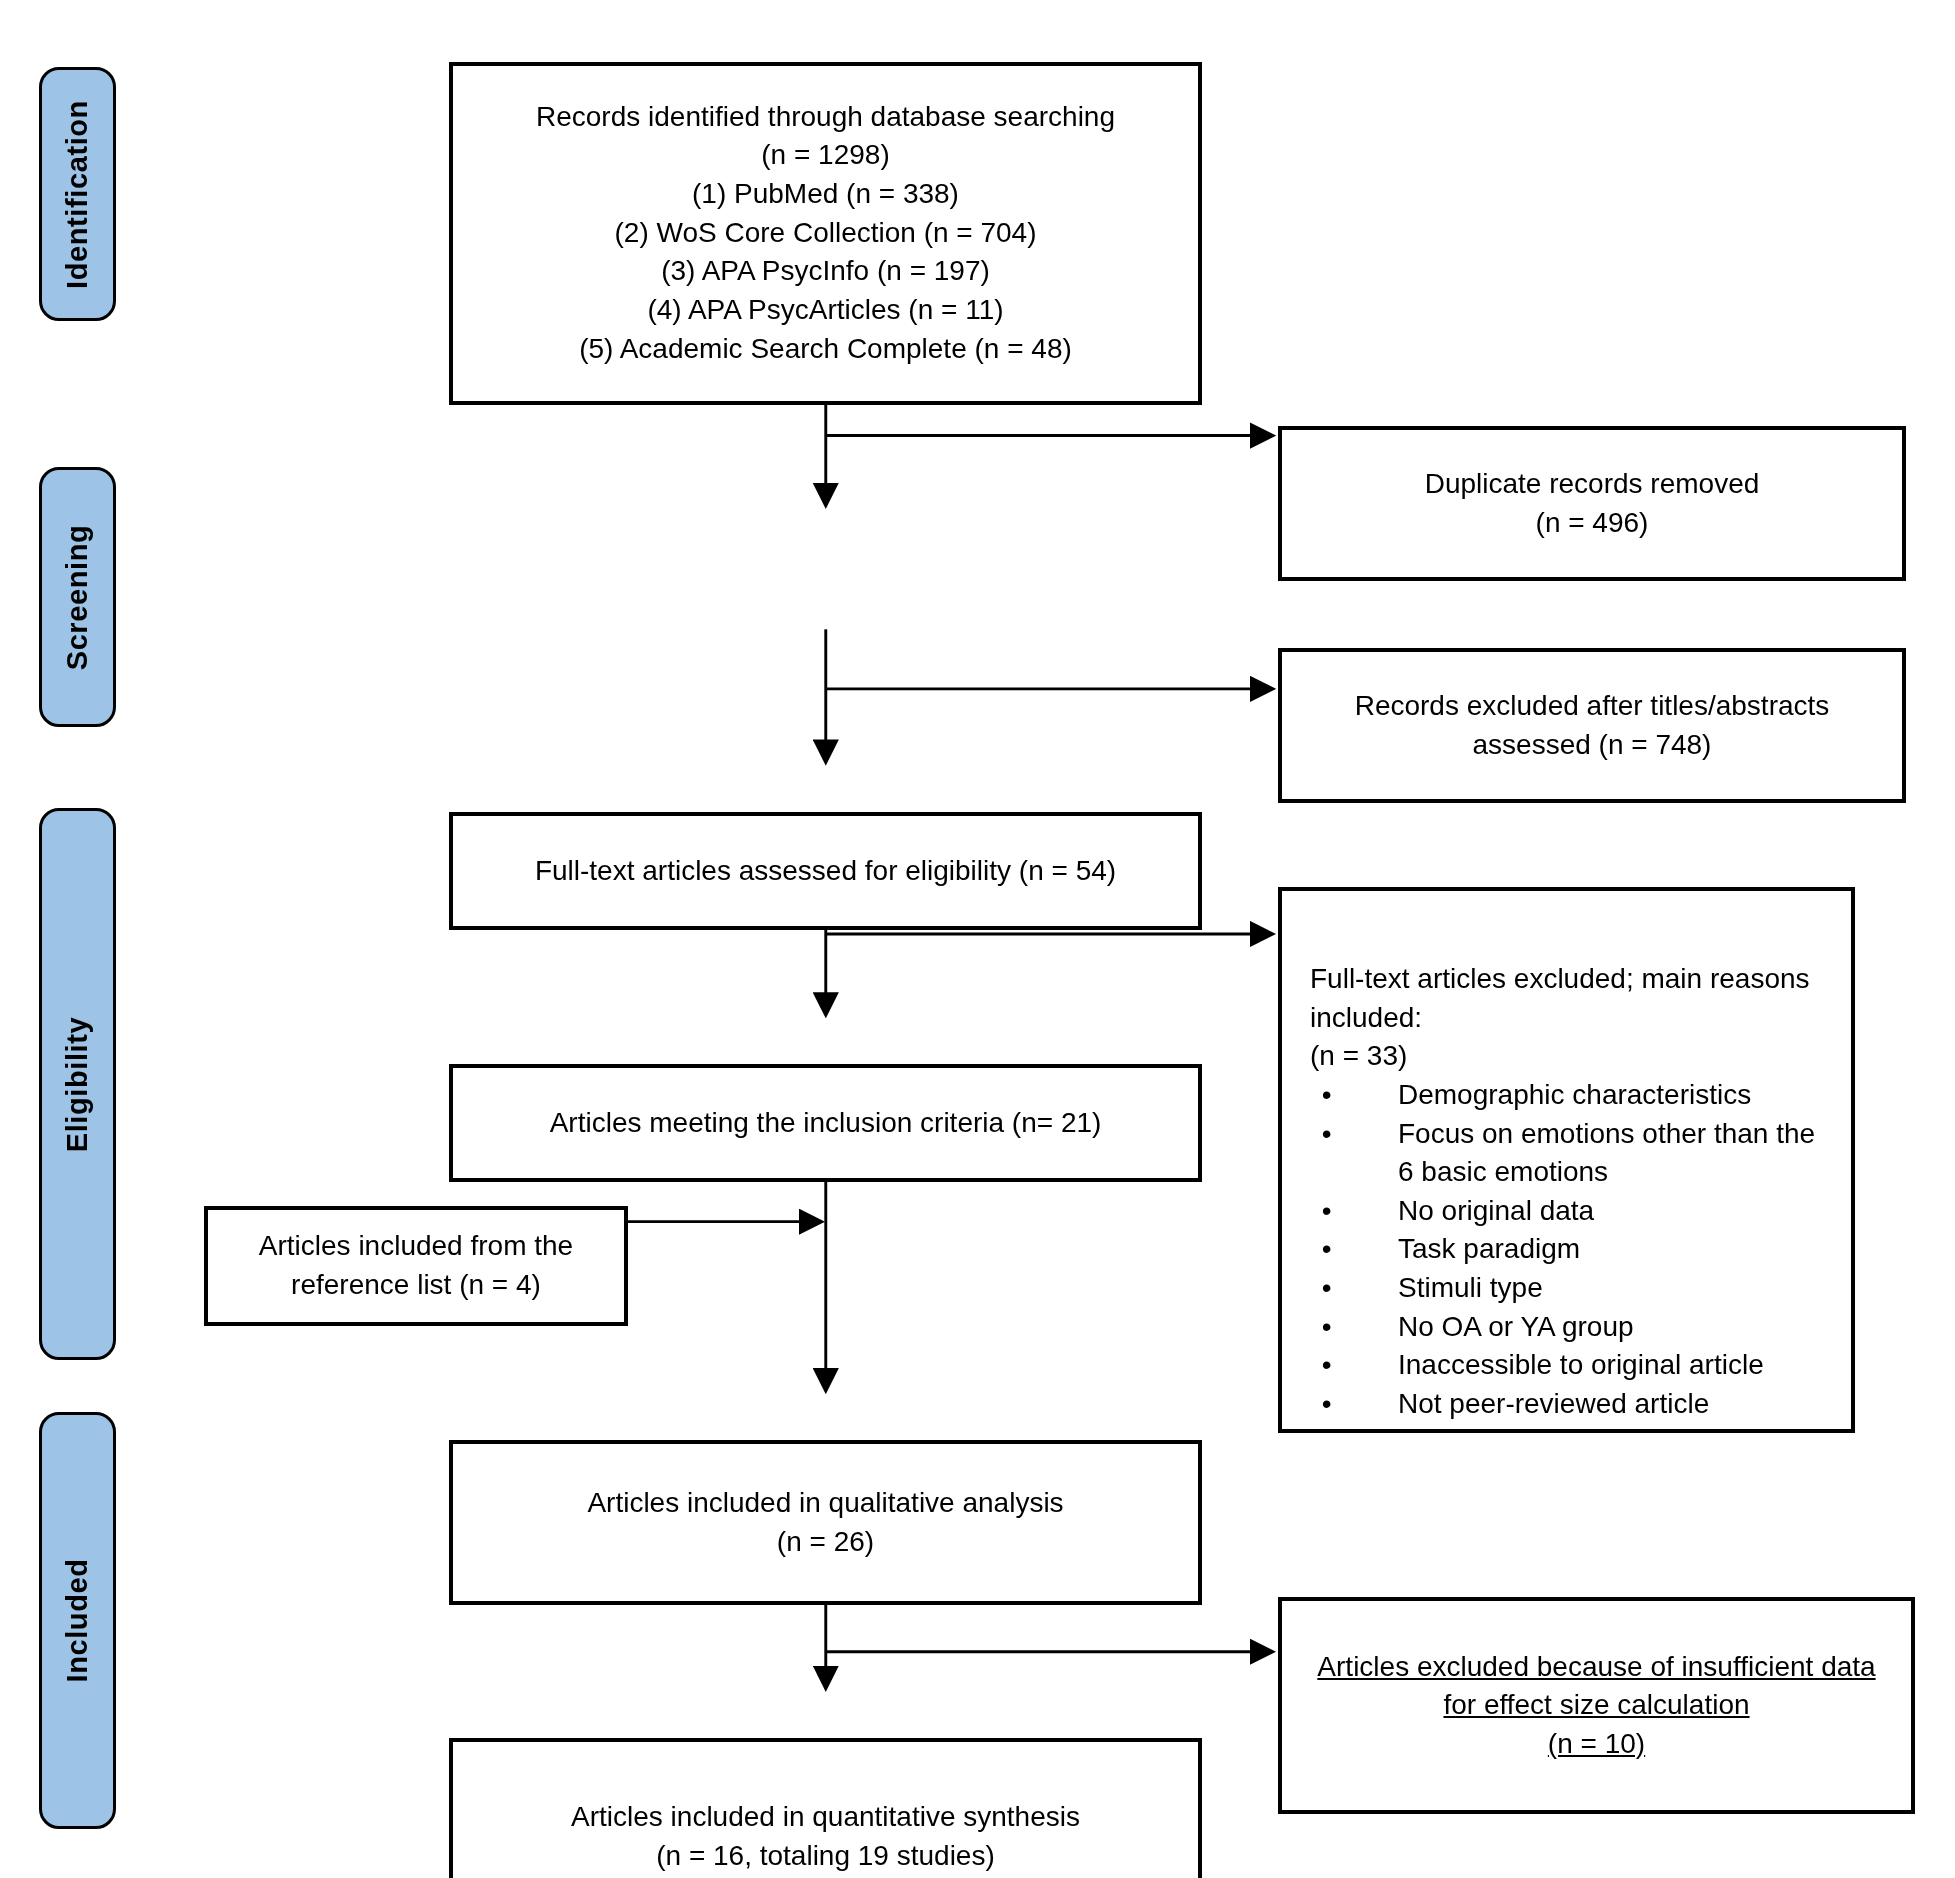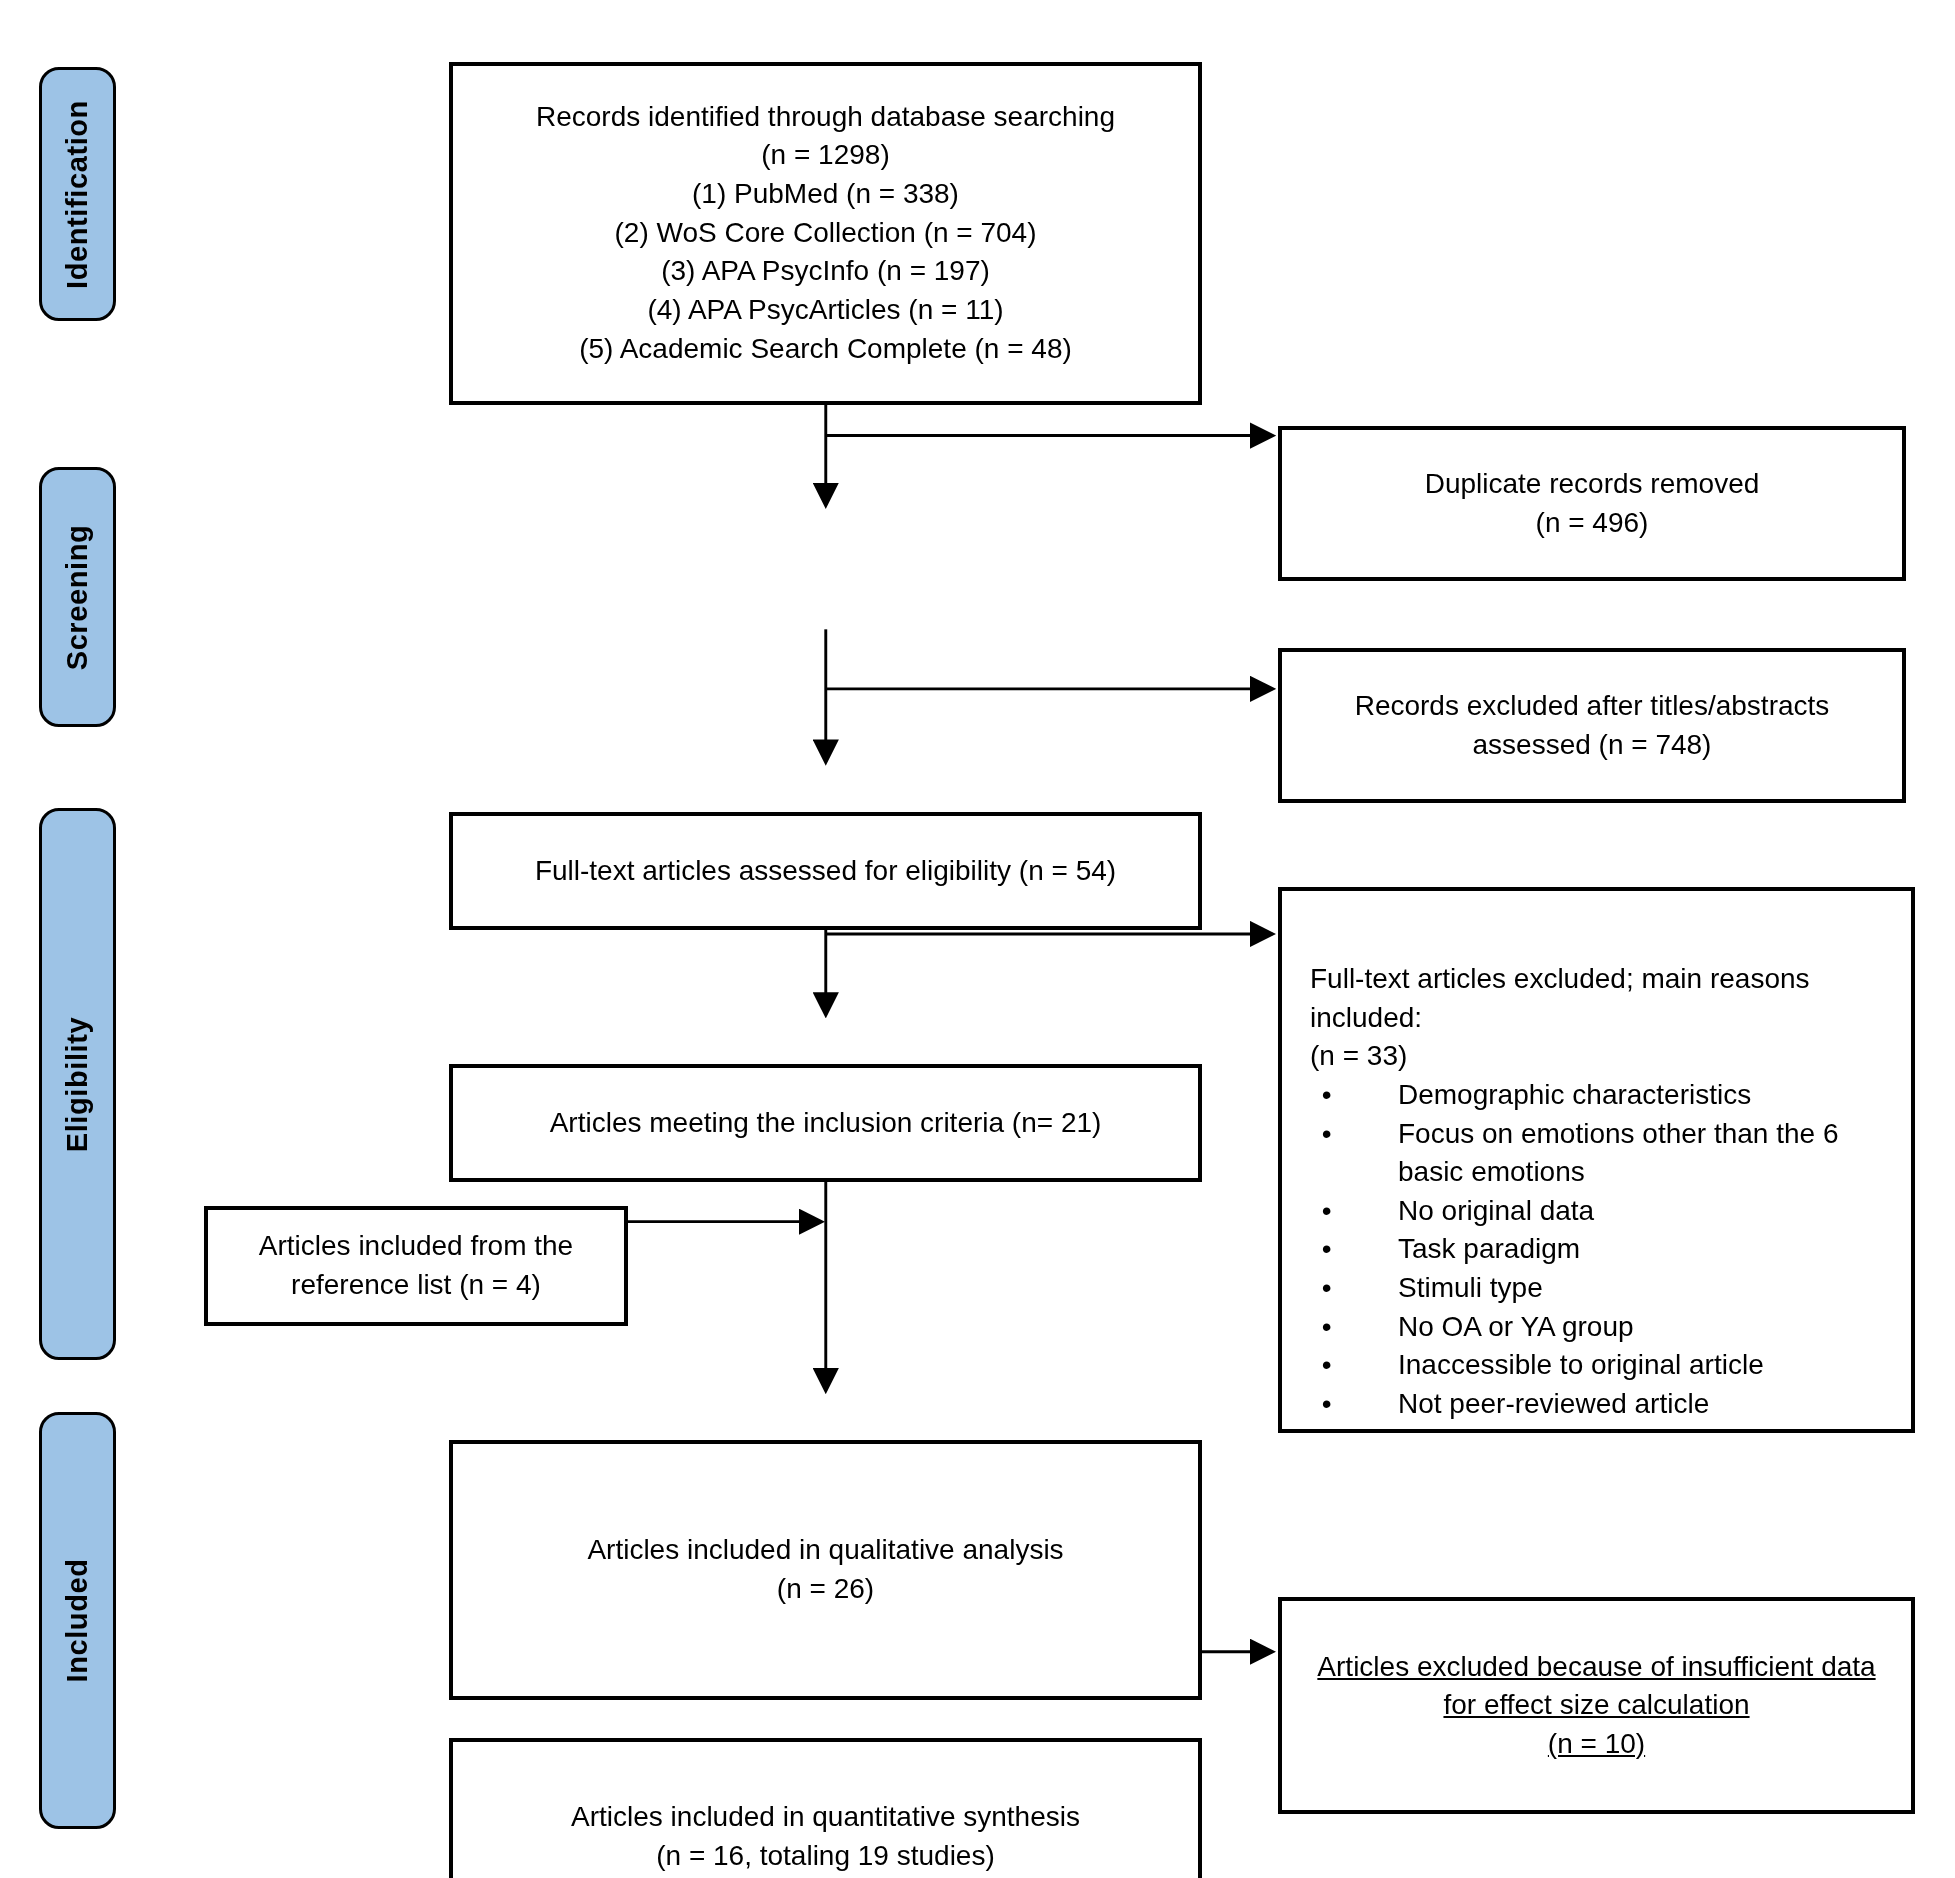--- a/index.html
+++ b/index.html
@@ -49,29 +49,29 @@
     justify-content: center;
     font-size: 28px;
     line-height: 1.38;
     text-align: center;
     margin-top: 44px;
   }
   #box-identified   { left: 449px;  top: 17.5px;   width: 753px; height: 343px; }
   #box-screened     { left: 449px;  top: 511px;  width: 753px; height: 118px; }
   #box-fulltext     { left: 449px;  top: 768px; width: 753px; height: 118px; }
   #box-inclusion    { left: 449px;  top: 1020px; width: 753px; height: 118px; }
-  #box-qualitative  { left: 449px;  top: 1396px; width: 753px; height: 260px; text-align: center; }
+  #box-qualitative  { left: 449px;  top: 1396px; width: 753px; height: 165px; text-align: center; }
   #box-quantitative { left: 449px;  top: 1694px; width: 753px; height: 198px; }
   #box-reference    { left: 204px;  top: 1162px; width: 424px;  height: 120px; padding: 0 14px; }
   #box-duplicates   { left: 1278px; top: 382px;  width: 628px; height: 155px; }
   #box-titles       { left: 1278px; top: 604px; width: 628px; height: 155px; padding: 0 23px; align-items: center; }
   #box-insufficient { left: 1278px; top: 1553px; width: 637px; height: 217px; padding: 0 17.5px; text-decoration: underline; }
 
   #box-excluded {
-    left: 1278px; top: 843px; width: 637px; height: 546px;
+    left: 1278px; top: 843px; width: 577px; height: 546px;
     align-items: flex-start;
     justify-content: flex-start;
     text-align: left;
     padding: 69px 17.5px 14px 28px;
   }
   #box-excluded .intro, #box-excluded .count { width: 100%; }
   .reason { display: flex; width: 100%; }
   .reason .bullet { flex: 0 0 88px; padding-left: 11.7px; box-sizing: border-box; }
   .reason .txt { flex: 1; }
 

